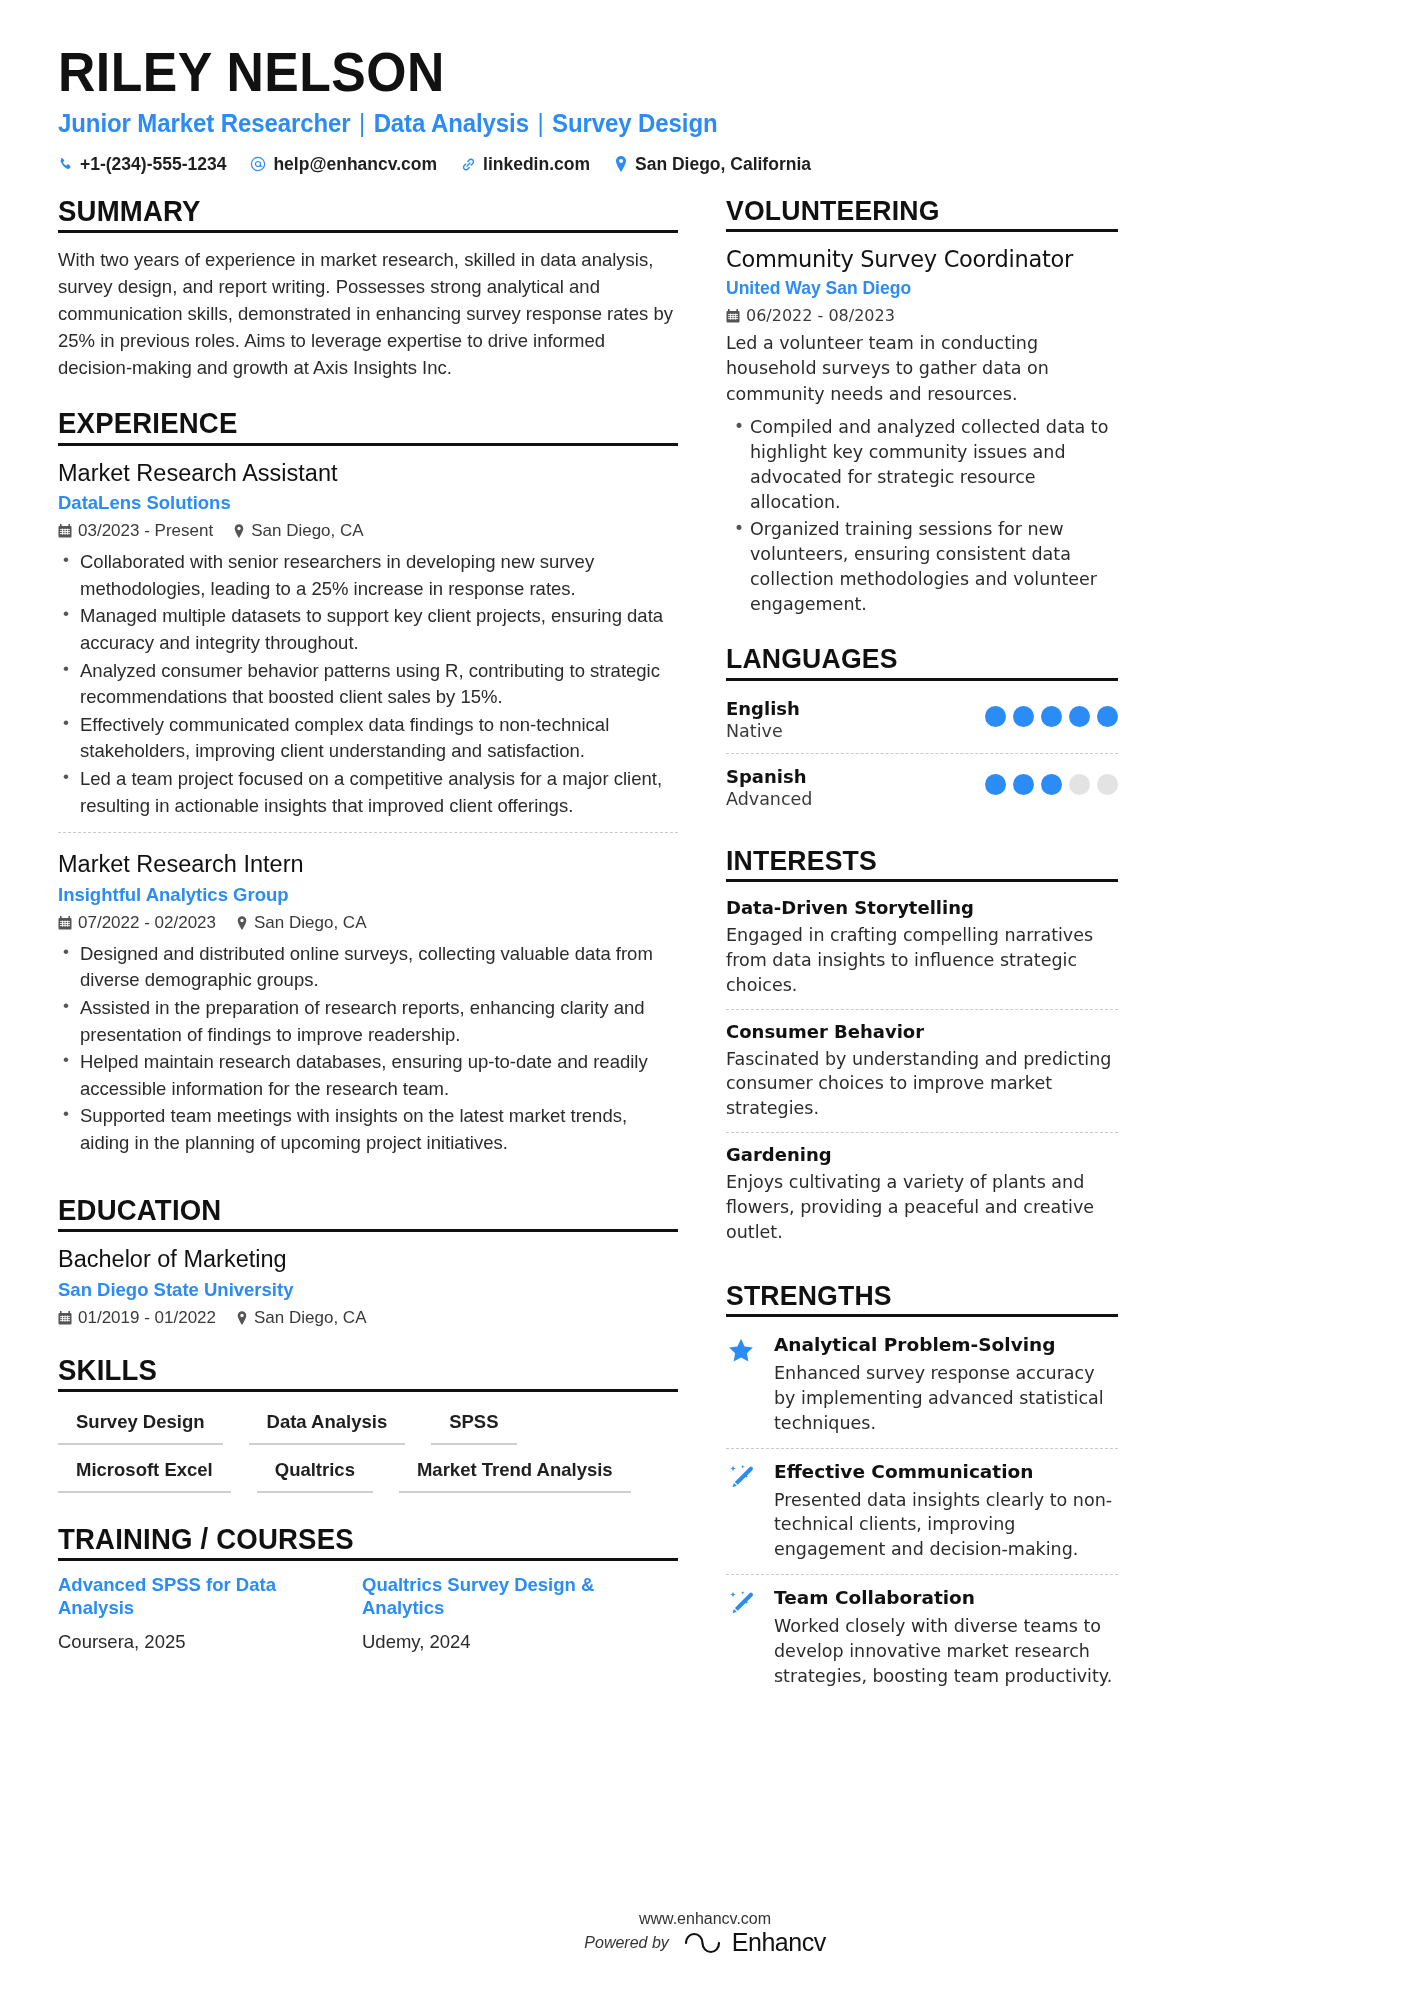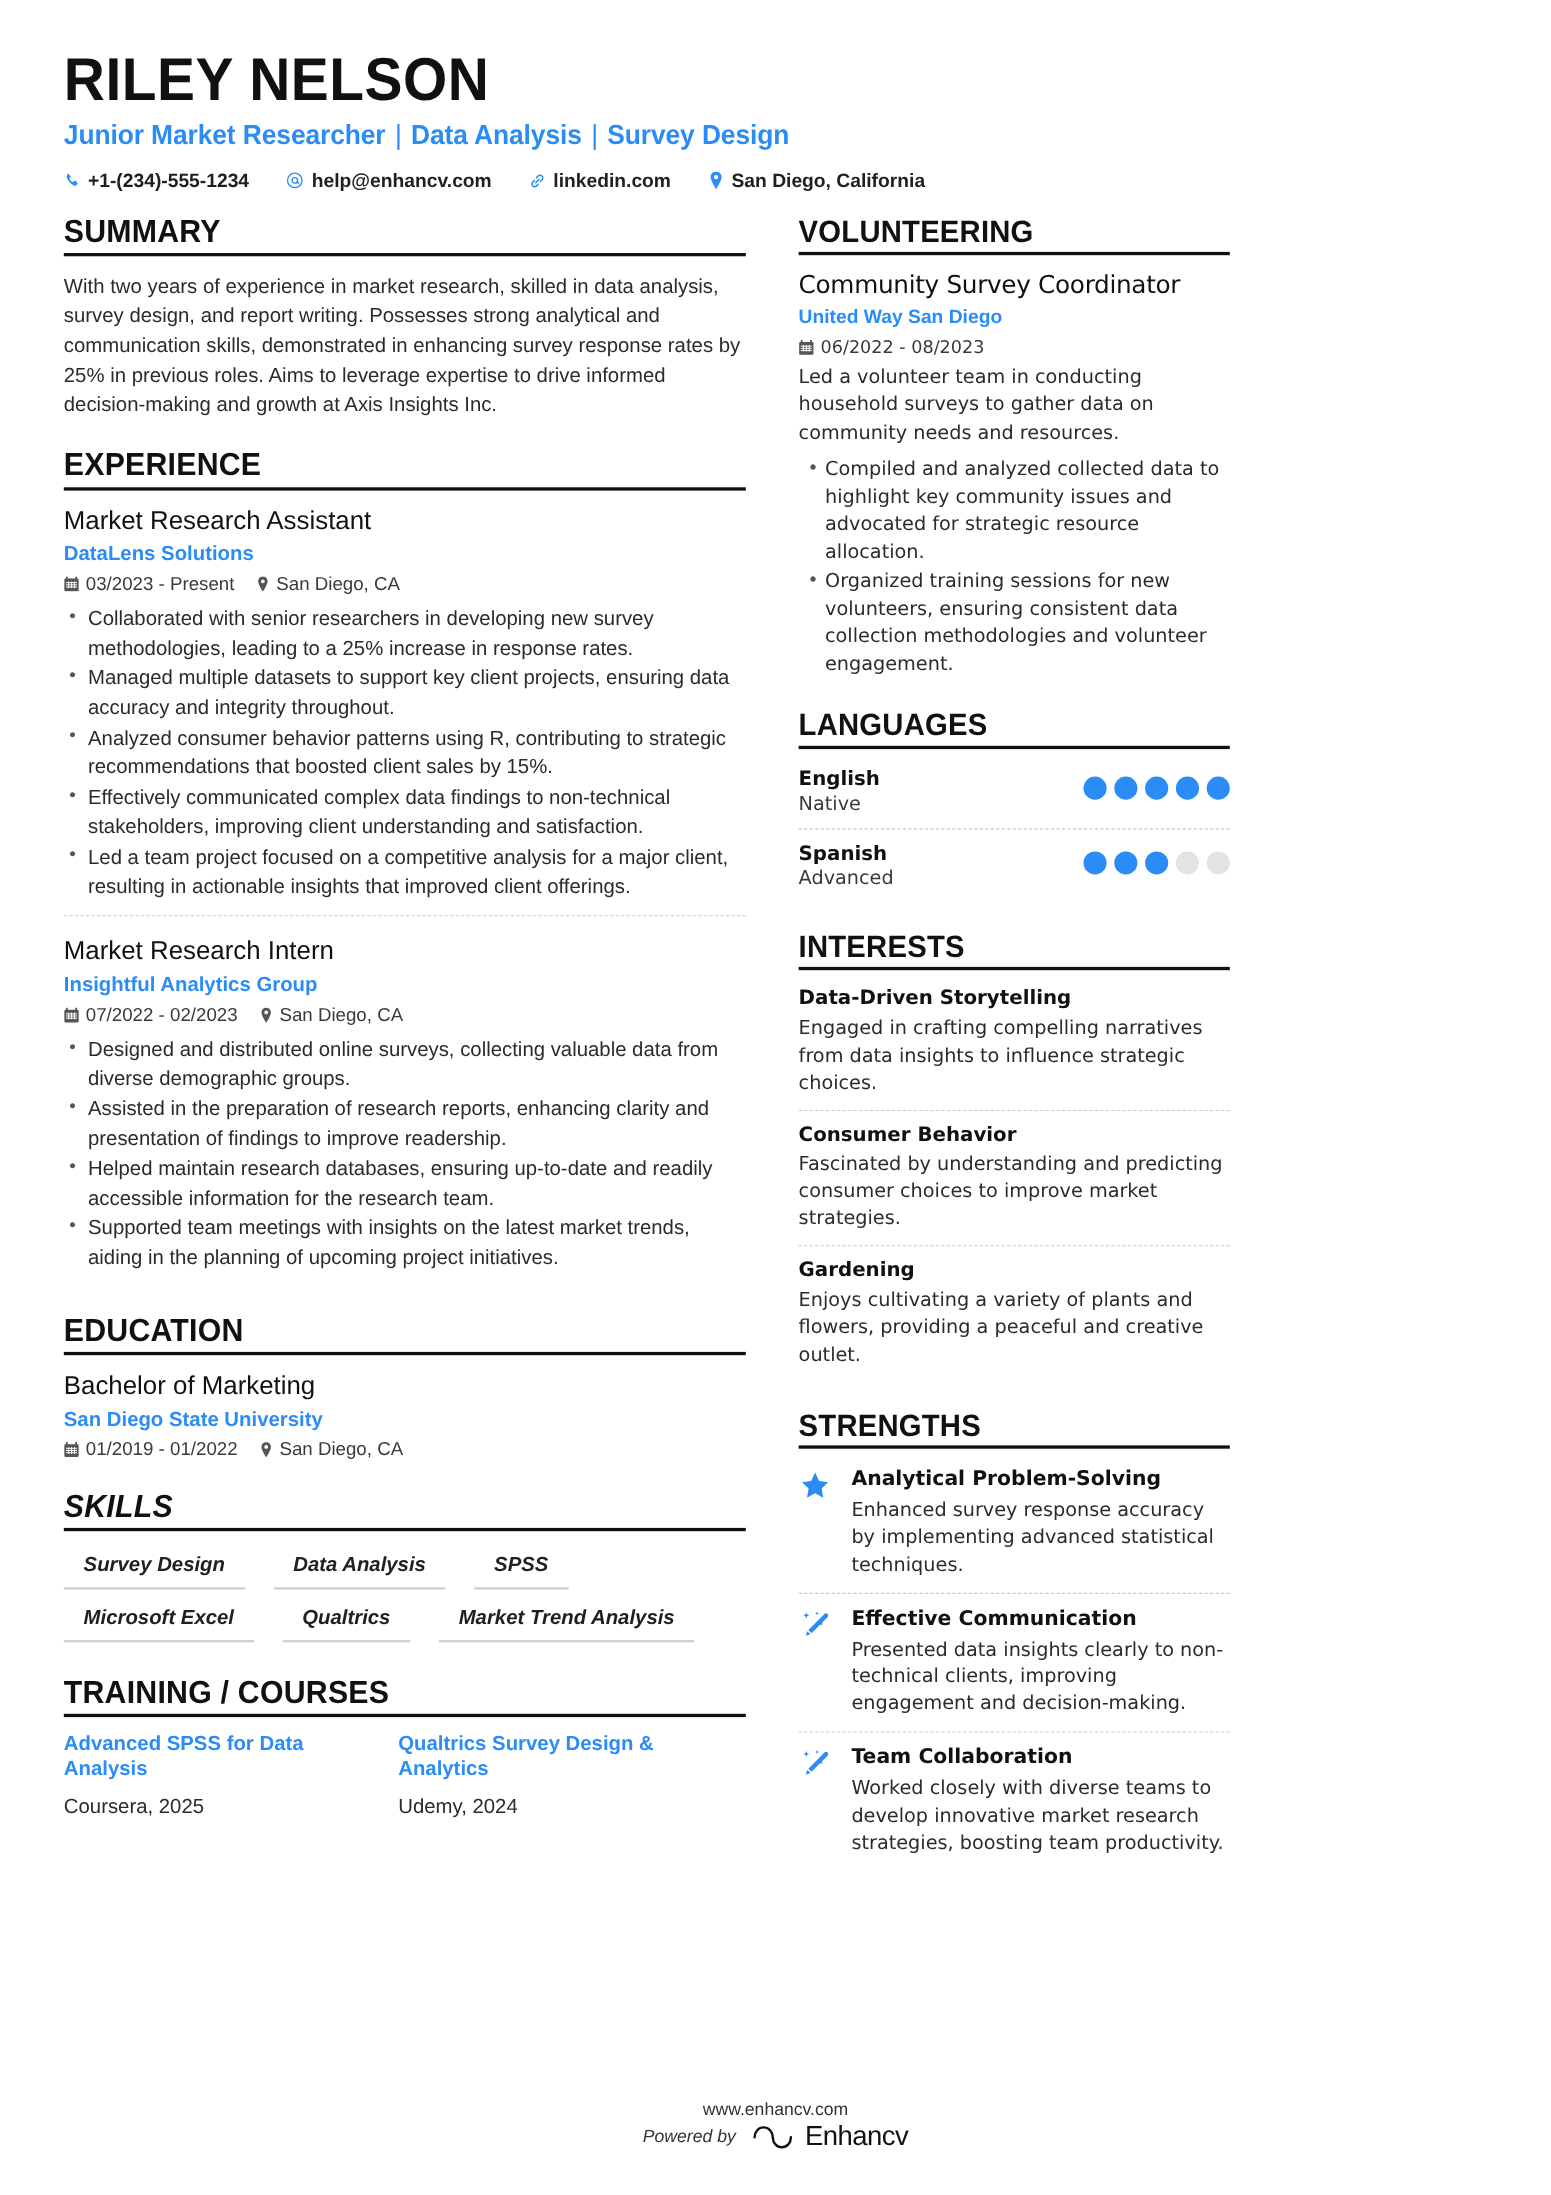--- a/index.html
+++ b/index.html
@@ -42,21 +42,21 @@
     margin-top: 7px;
     letter-spacing: -0.1px;
     transform: scaleX(0.96);
     transform-origin: left center;
   }
   .headline .sep { font-weight: 500; color:#2b8cf5; padding: 0 2px; }
 
   .contact {
     display: flex;
     align-items: center;
-    gap: 34px;
+    gap: 24px;
     margin-top: 16px;
     font-size: 17.5px;
     font-weight: 700;
     color: #1f1f1f;
   }
   .contact .citem { display: flex; align-items: center; gap: 7px; white-space: nowrap; }
   .contact .cicon { color: #2b8cf5; display:inline-flex; align-items:center; }
   .contact .cicon svg { display:block; }
 
   
@@ -414,21 +414,21 @@
                   <svg width="12" height="14" viewBox="0 0 14 16" fill="currentColor">
                     <path d="M7 0C4.2 0 2 2.2 2 5c0 3.6 5 11 5 11s5-7.4 5-11c0-2.8-2.2-5-5-5zm0 7a2 2 0 1 1 0-4 2 2 0 0 1 0 4z"></path>
                   </svg>
                 </span>
               <span>San Diego, CA</span>
             </span>
           </div>
         </div>
       </div>
 
-      <div class="sec" style="margin-bottom:30px;font-style:italic;">
+      <div class="sec" style="margin-bottom:30px;">
         <div class="sec-title">SKILLS</div>
         <div class="sec-rule"></div>
         <div class="skills-wrap">
           <div class="skill-pill">Survey Design</div>
           <div class="skill-pill">Data Analysis</div>
           <div class="skill-pill">SPSS</div>
           <div class="skill-pill">Microsoft Excel</div>
           <div class="skill-pill">Qualtrics</div>
           <div class="skill-pill">Market Trend Analysis</div>
         </div>

